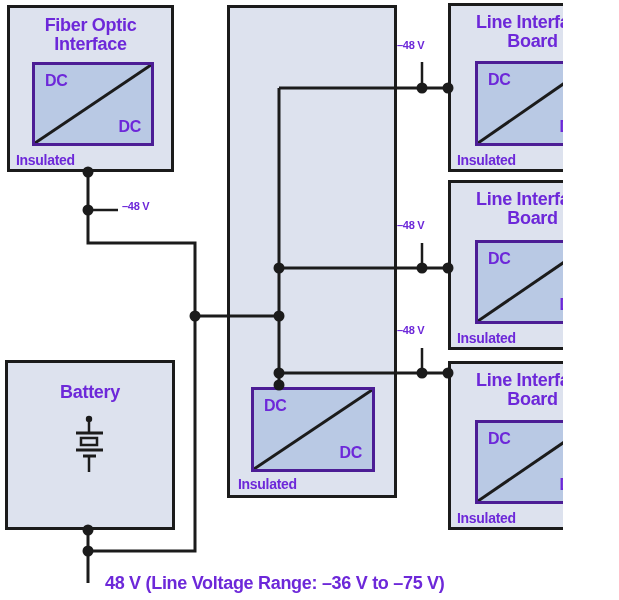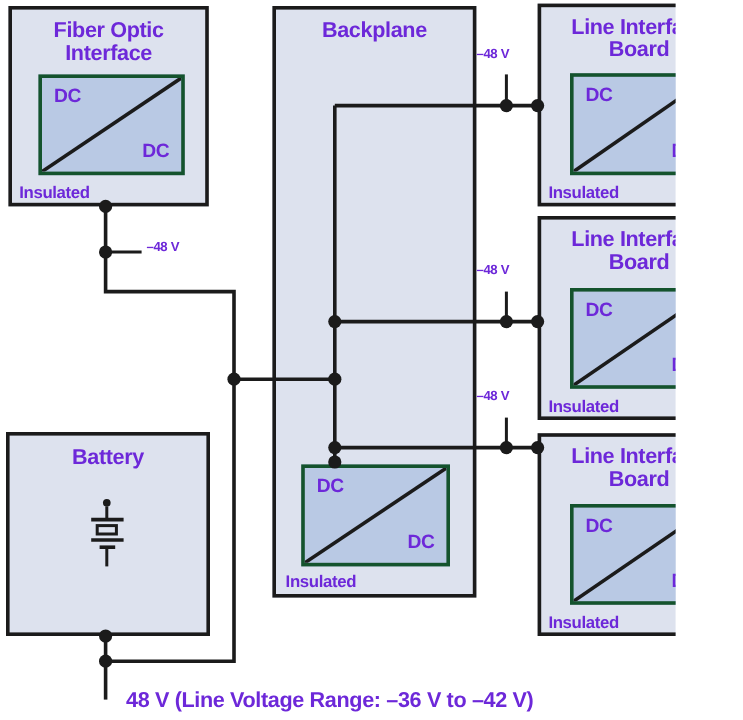--- a/index.html
+++ b/index.html
@@ -11,21 +11,21 @@
   }
   .box{
     position:absolute;background:#dde2ee;border:3px solid #1b1b1b;
     box-sizing:border-box;z-index:1;
   }
   .box-title{
     position:absolute;left:0;width:100%;text-align:center;
     font-weight:bold;font-size:18px;line-height:1.08;letter-spacing:-0.3px;
   }
   .dcdc{
-    position:absolute;background:#b9c9e4;border:3px solid #14532d;
+    position:absolute;background:#b9c9e4;border:3px solid #4c1d95;
     box-sizing:border-box;
   }
   .dcdc svg{position:absolute;left:0;top:0;width:100%;height:100%;display:block;}
   .dc-in{
     position:absolute;top:7px;left:10px;font-weight:bold;font-size:16px;letter-spacing:-0.3px;
   }
   .dc-out{
     position:absolute;bottom:7px;right:10px;font-weight:bold;font-size:16px;letter-spacing:-0.3px;
   }
   .insulated{
@@ -51,33 +51,32 @@
       <svg viewBox="0 0 100 100" preserveAspectRatio="none">
         <line x1="0" y1="100" x2="100" y2="0" stroke="#1b1b1b" stroke-width="3" vector-effect="non-scaling-stroke"></line>
       </svg>
       <span class="dc-in">DC</span>
       <span class="dc-out">DC</span>
     </div>
     <div class="insulated">Insulated</div>
   </div>
 
   <div class="box" style="left:227px;top:5px;width:170px;height:493px;">
-    <div class="box-title" style="top:8px;">Backplane</div>
     <div class="dcdc" style="left:21px;top:379px;width:124px;height:85px;">
       <svg viewBox="0 0 100 100" preserveAspectRatio="none">
         <line x1="0" y1="100" x2="100" y2="0" stroke="#1b1b1b" stroke-width="3" vector-effect="non-scaling-stroke"></line>
       </svg>
       <span class="dc-in">DC</span>
       <span class="dc-out">DC</span>
     </div>
     <div class="insulated" style="left:8px;bottom:3px;">Insulated</div>
   </div>
 
   <div class="box" style="left:5px;top:360px;width:170px;height:170px;">
-    <div class="box-title" style="top:9px;">Battery</div>
+    <div class="box-title" style="top:20px;">Battery</div>
   </div>
 
   <div class="box" style="left:448px;top:3px;width:169px;height:169px;">
     <div class="box-title" style="top:7px;">Line Interface Board</div>
     <div class="dcdc" style="left:24px;top:55px;width:120px;height:85px;">
       <svg viewBox="0 0 100 100" preserveAspectRatio="none">
         <line x1="0" y1="100" x2="100" y2="0" stroke="#1b1b1b" stroke-width="3" vector-effect="non-scaling-stroke"></line>
       </svg>
       <span class="dc-in">DC</span>
       <span class="dc-out">DC</span>
@@ -156,15 +155,15 @@
       <line x1="83" y1="456" x2="96" y2="456" stroke-width="3"></line>
       <line x1="89" y1="456" x2="89" y2="472" stroke-width="2.5"></line>
     </g>
   </svg>
 
   <div class="vlabel" style="left:122px;top:200px;">–48 V</div>
   <div class="vlabel" style="left:397px;top:39px;">–48 V</div>
   <div class="vlabel" style="left:397px;top:219px;">–48 V</div>
   <div class="vlabel" style="left:397px;top:324px;">–48 V</div>
 
-  <div class="caption">48 V (Line Voltage Range: –36 V to –42 V)</div>
+  <div class="caption">48 V (Line Voltage Range: –36 V to –75 V)</div>
 
 </div>
 
 </body></html>

